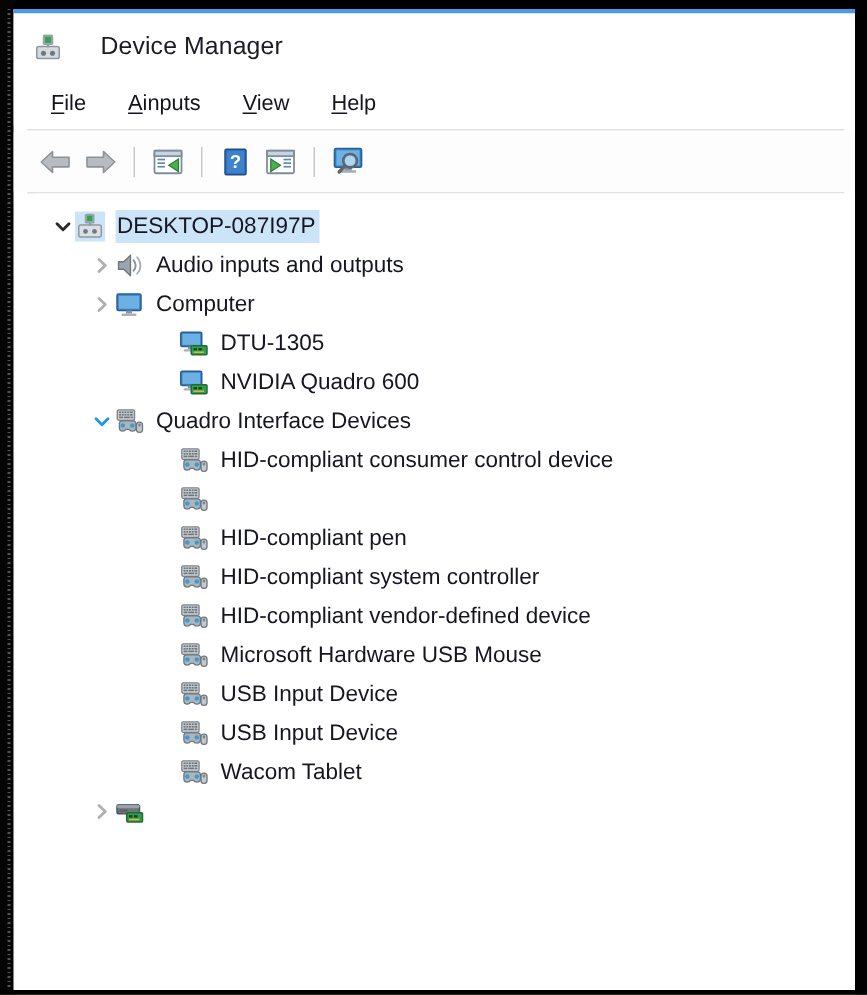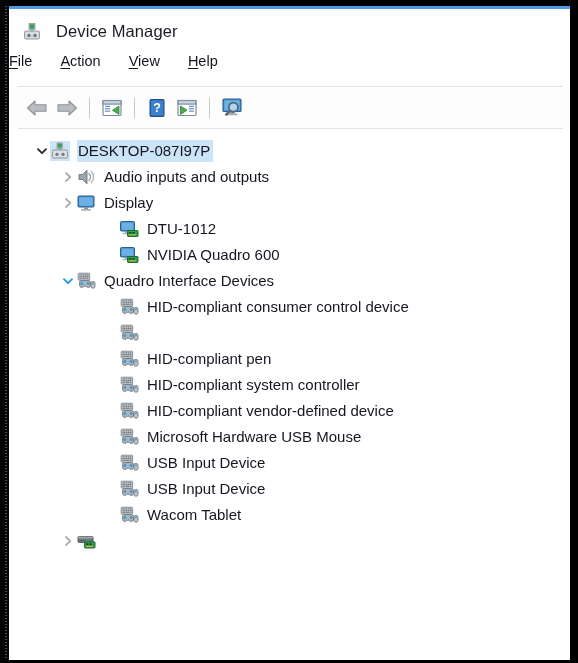--- a/index.html
+++ b/index.html
@@ -70,32 +70,33 @@
     background: #ffffff;
     display: flex;
     align-items: center;
     padding-left: 12px;
     box-sizing: border-box;
   }
   .title-icon { width: 22px; height: 22px; position: relative; flex: 0 0 auto; }
   .title-text {
     font-size: 16.5px;
     color: #1b1b24;
-    margin-left: 13px;
+    margin-left: 24px;
     letter-spacing: .1px;
     white-space: nowrap;
   }
 
   
   .menubar {
     position: absolute;
     left: 0; top: 47px;
     width: 561px; height: 31px;
     display: flex;
-    padding-left: 0;
+    align-items: center;
+    padding-left: 25px;
     box-sizing: border-box;
     background: #ffffff;
   }
   .menu-item {
     font-size: 14.5px;
     color: #14141e;
     margin-right: 28px;
     white-space: nowrap;
     cursor: default;
   }
@@ -208,21 +209,21 @@
           <rect x="10.3" y="9.5" width="1.4" height="2" fill="#8e979f"></rect>
         </svg>
       </span>
       <span class="title-text">Device Manager</span>
     </div>
 
     <div class="hr top"></div>
 
     <div class="menubar">
       <span class="menu-item"><u>F</u><span>ile</span></span>
-      <span class="menu-item"><u>A</u><span>ction</span></span>
+      <span class="menu-item"><u>A</u><span>inputs</span></span>
       <span class="menu-item"><u>V</u><span>iew</span></span>
       <span class="menu-item"><u>H</u><span>elp</span></span>
     </div>
 
     <div class="toolbar">
 
       <div class="tb-btn">
         <span>
           <svg width="24" height="20" viewBox="0 0 24 20">
             <path d="M10 3 L2.5 10 L10 17 L10 13.2 L21 13.2 L21 6.8 L10 6.8 Z" fill="#b8bcc0" stroke="#8d9399" stroke-width="1.1" stroke-linejoin="round"></path>
@@ -339,37 +340,37 @@
             </svg>
           </span>
           <span class="ico">
             <svg width="20" height="20" viewBox="0 0 20 20">
               <rect x="2" y="3" width="16" height="11" rx="1" fill="#3f85c8" stroke="#2a5f93" stroke-width="1"></rect>
               <rect x="3.2" y="4.2" width="13.6" height="8.6" fill="#6cb0e4"></rect>
               <rect x="8" y="14" width="4" height="2" fill="#8a949c"></rect>
               <rect x="5" y="16" width="10" height="1.7" rx=".7" fill="#a9b2b9"></rect>
             </svg>
           </span>
-          <span class="lbl">Display</span>
+          <span class="lbl">Computer</span>
         </div>
         <div class="row lvl2">
           <span class="chev"></span>
           <span class="ico">
             <svg width="20" height="20" viewBox="0 0 20 20">
               <rect x="1.5" y="2.5" width="14" height="9.5" rx="1" fill="#3f85c8" stroke="#2a5f93" stroke-width="1"></rect>
               <rect x="2.6" y="3.6" width="11.8" height="7.3" fill="#6cb0e4"></rect>
               <rect x="6.2" y="12" width="4" height="1.8" fill="#8a949c"></rect>
               <rect x="3.5" y="13.8" width="9.5" height="1.5" rx=".6" fill="#a9b2b9"></rect>
               <rect x="8.5" y="11.5" width="10.5" height="6" rx=".7" fill="#2f9e4f" stroke="#1e6c36" stroke-width="1"></rect>
               <rect x="10" y="13.1" width="2.3" height="1.5" fill="#14431f"></rect>
               <rect x="13.3" y="13.1" width="2.3" height="1.5" fill="#14431f"></rect>
               <rect x="10" y="15.3" width="7" height="1" fill="#e8b33a"></rect>
             </svg>
           </span>
-          <span class="lbl">DTU-1012</span>
+          <span class="lbl">DTU-1305</span>
         </div>
         <div class="row lvl2">
           <span class="chev"></span>
           <span class="ico">
             <svg width="20" height="20" viewBox="0 0 20 20">
               <rect x="1.5" y="2.5" width="14" height="9.5" rx="1" fill="#3f85c8" stroke="#2a5f93" stroke-width="1"></rect>
               <rect x="2.6" y="3.6" width="11.8" height="7.3" fill="#6cb0e4"></rect>
               <rect x="6.2" y="12" width="4" height="1.8" fill="#8a949c"></rect>
               <rect x="3.5" y="13.8" width="9.5" height="1.5" rx=".6" fill="#a9b2b9"></rect>
               <rect x="8.5" y="11.5" width="10.5" height="6" rx=".7" fill="#2f9e4f" stroke="#1e6c36" stroke-width="1"></rect>

